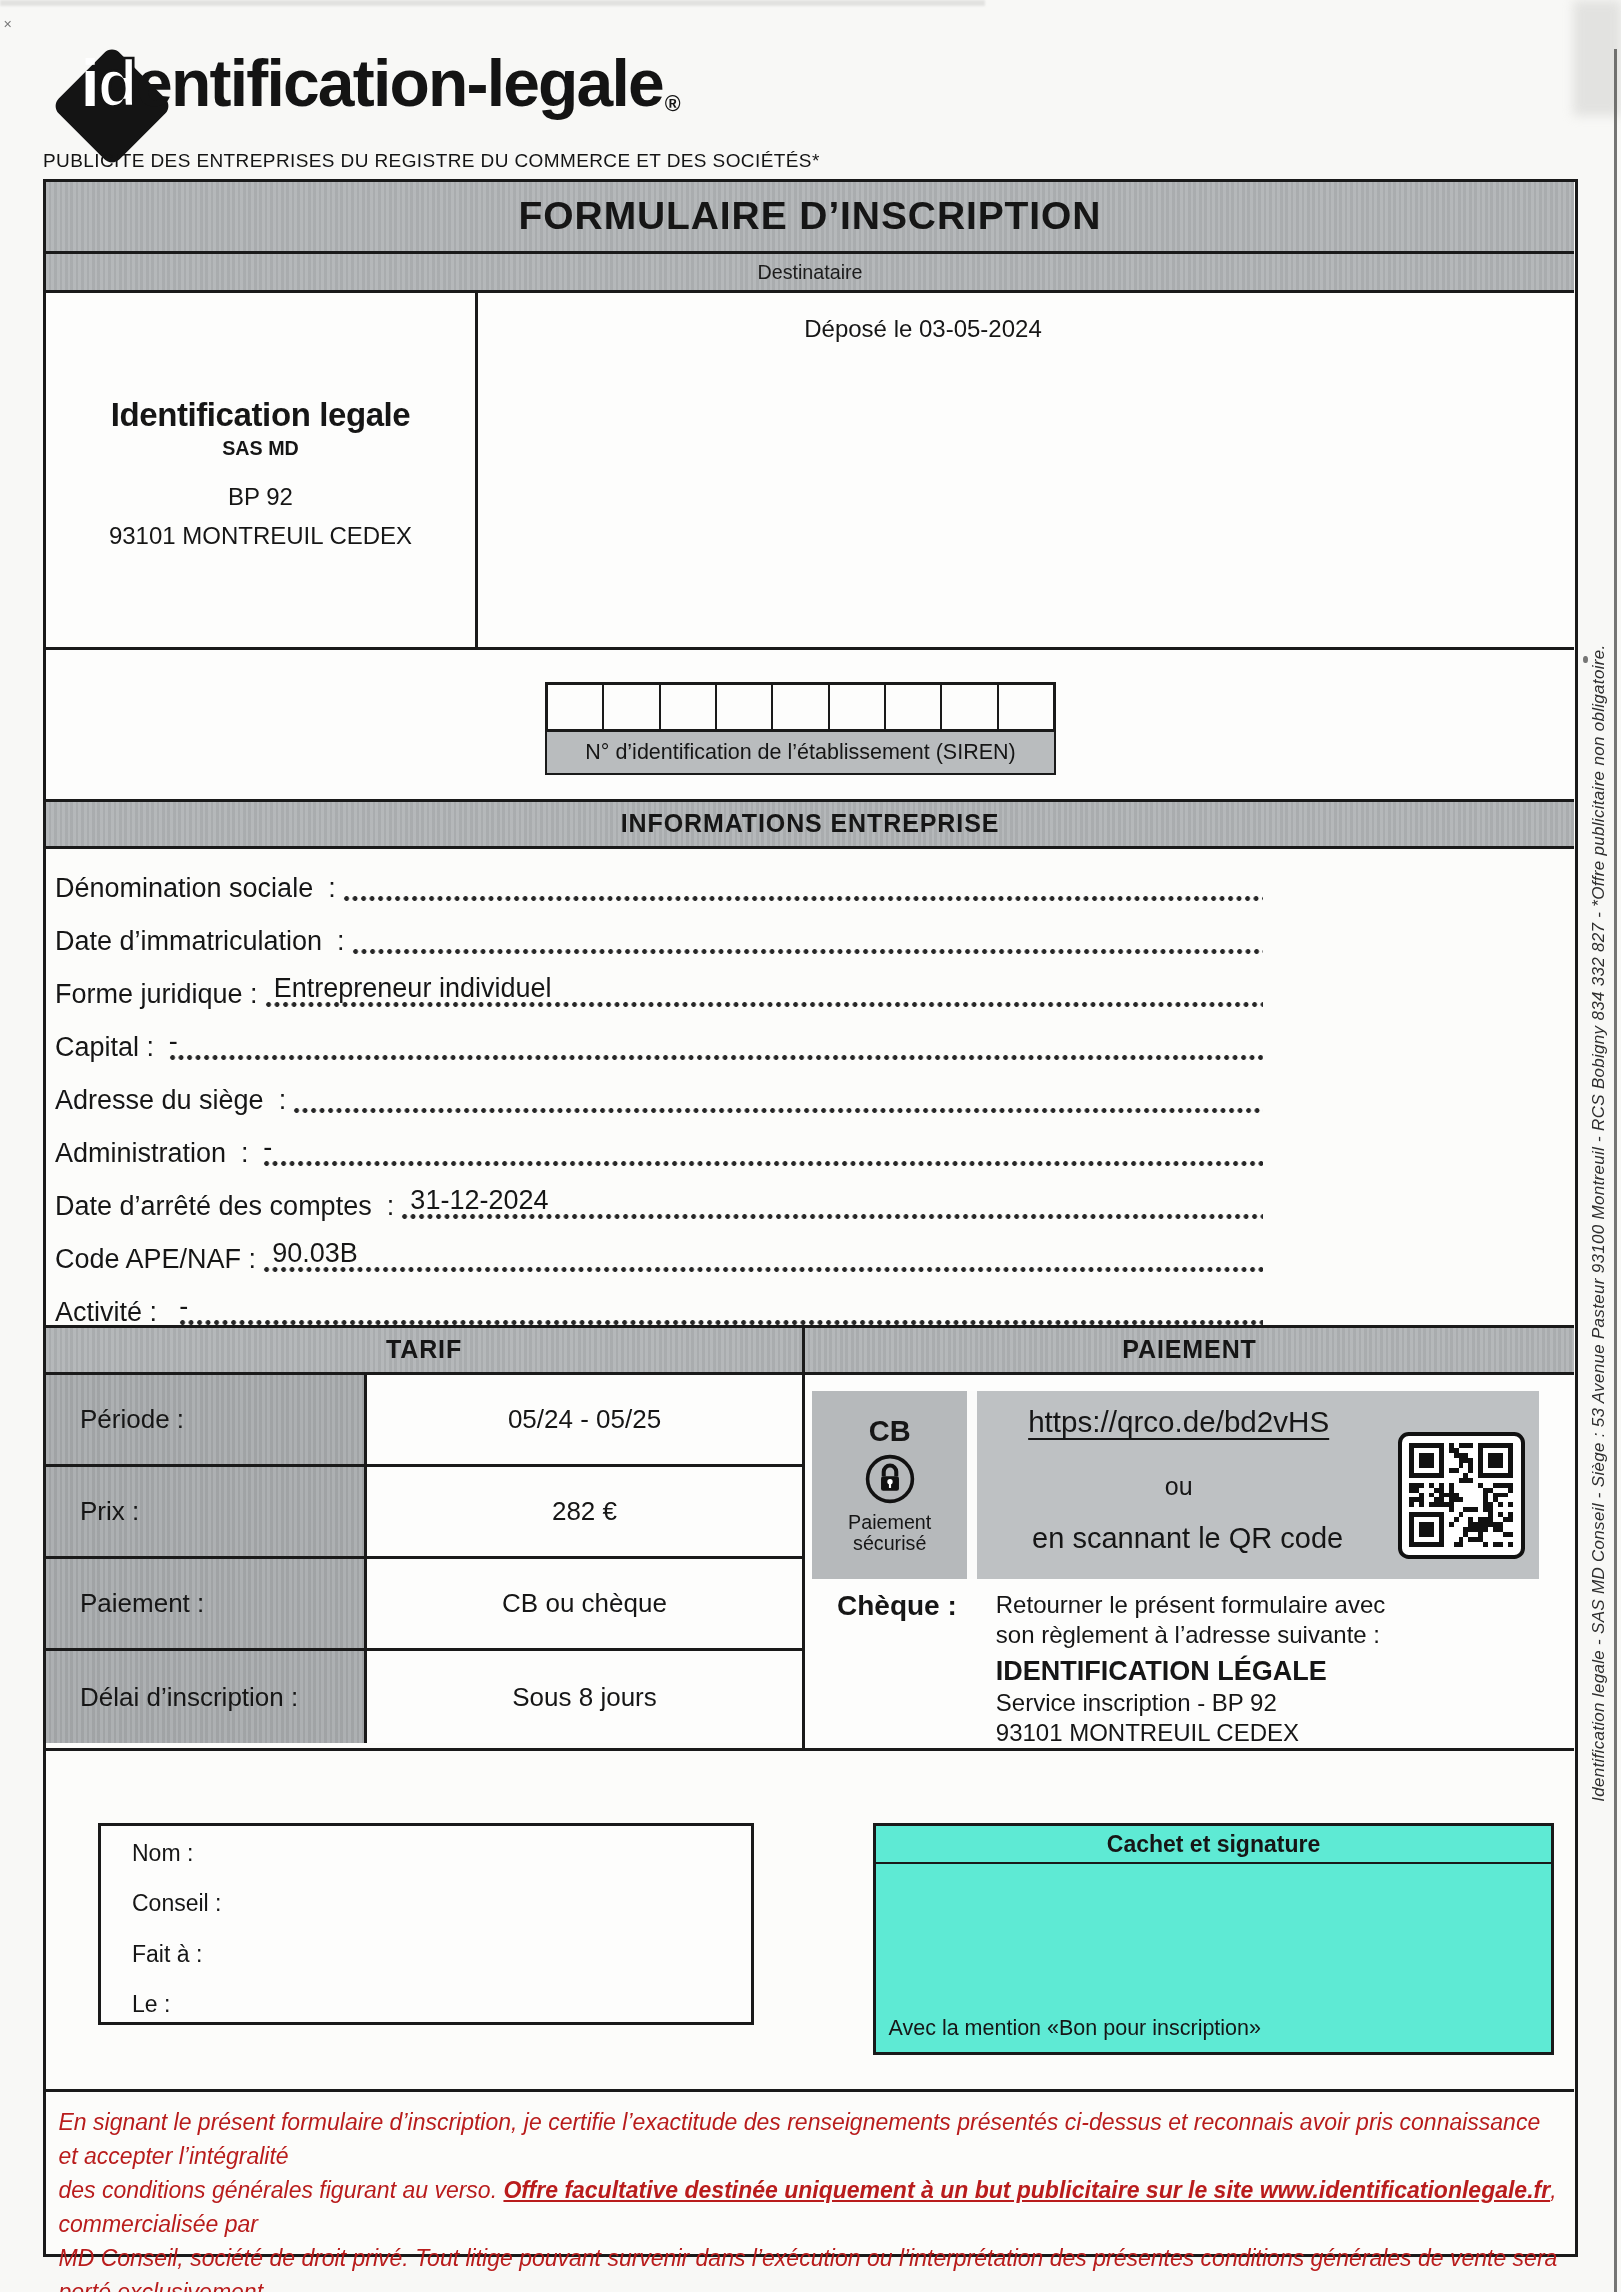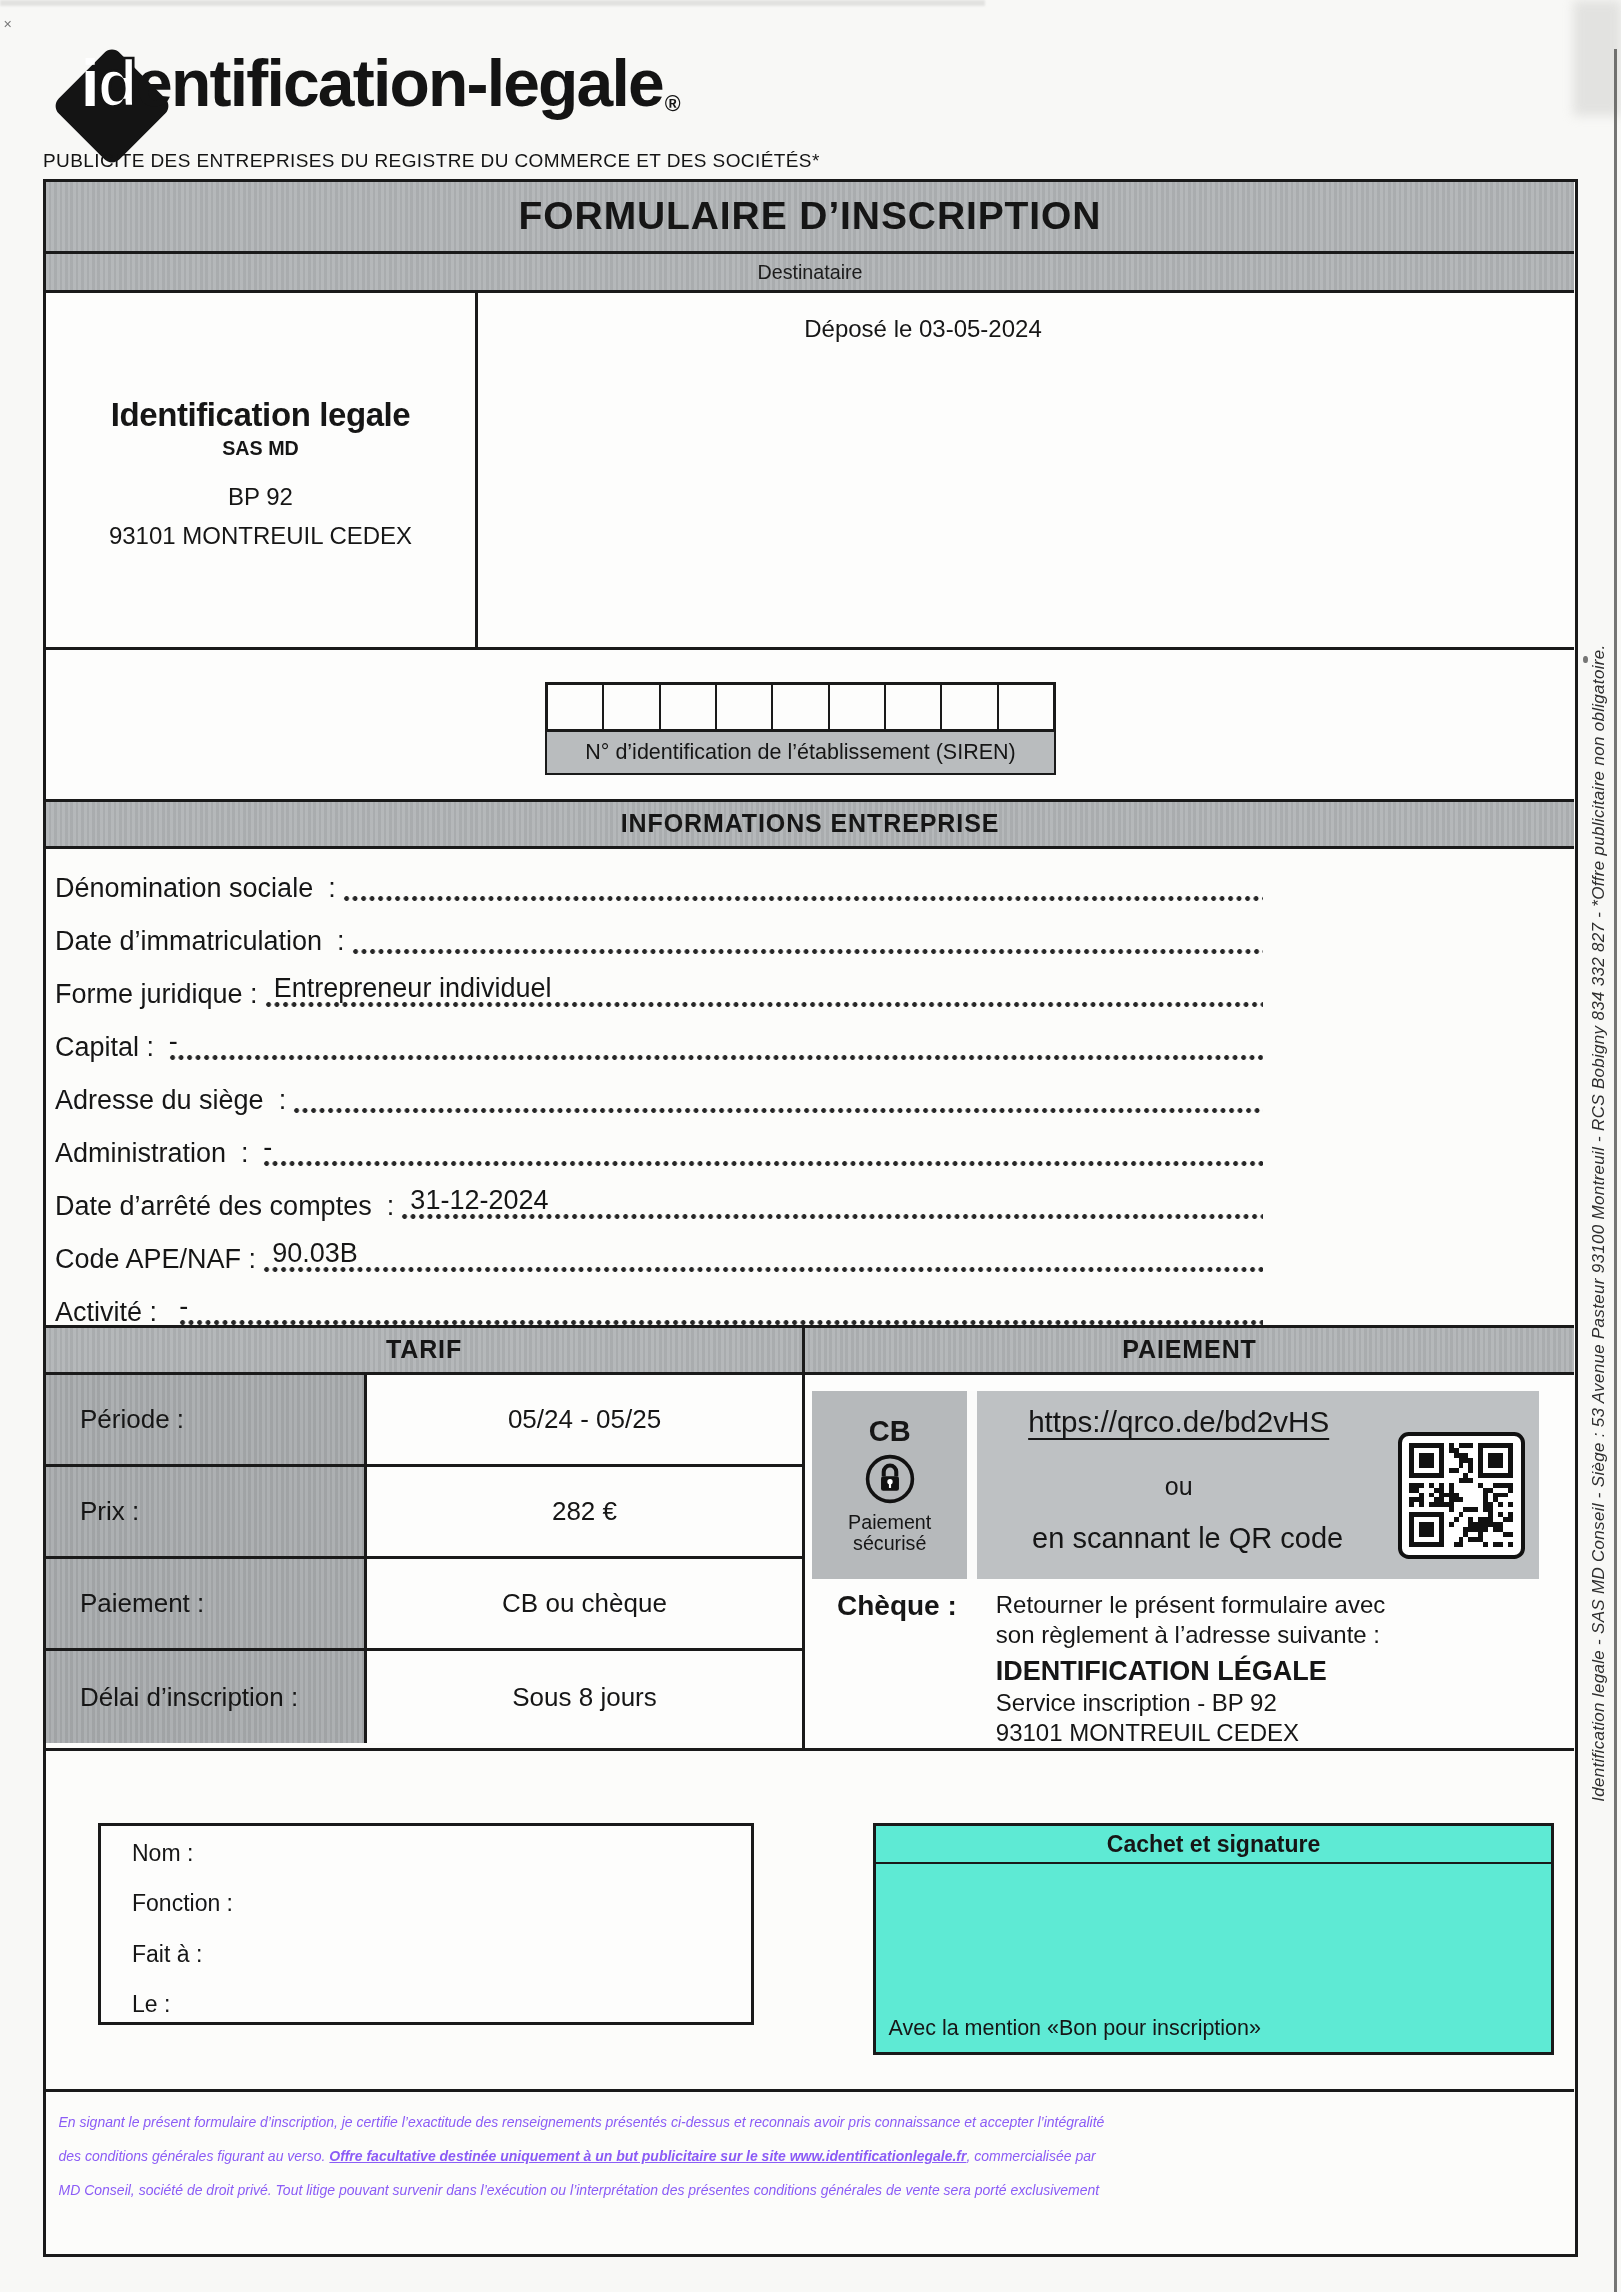--- a/index.html
+++ b/index.html
@@ -83,21 +83,21 @@
   .cheque-txt .b { font-size:27px; font-weight:bold; line-height:34px; margin-top:3.6px; }
 
   
   .sig-left { position:absolute; left:52px; top:1641px; width:656px; height:202px; border:3.6px solid #1a1a1a; background:#fdfdfc; }
   .sig-left div { position:absolute; left:31px; font-size:23px; }
   .sig-right { position:absolute; left:827px; top:1641px; width:681px; height:232px; border:3.6px solid #1a1a1a; background:#5eead4; }
   .sig-right-title { height:38px; border-bottom:2.7px solid #1a1a1a; text-align:center; font-size:23px; font-weight:bold; line-height:36px; }
   .sig-right-note { position:absolute; left:12.5px; bottom:10.7px; font-size:21.5px; }
 
   
-  .footer { position:absolute; left:0; top:1907px; width:1528px; height:164px; border-top:3.6px solid #1a1a1a; padding:12.5px 12.5px 0 12.5px; font-style:italic; font-size:14px; line-height:34px; color:#8b5cf6; }
+  .footer { position:absolute; left:0; top:1907px; width:1528px; height:164px; border-top:3.6px solid #1a1a1a; padding:12.5px 12.5px 0 12.5px; font-style:italic; font-size:23px; line-height:34px; color:#b91c1c; }
   .footer .bold-u { font-weight:bold; text-decoration:underline; }
 
   
   .side-note { position:absolute; left:1008px; top:1201px; width:1182px; height:19.7px; transform:rotate(-90deg); font-size:17px; font-style:italic; color:#2e2e2e; white-space:nowrap; letter-spacing:0.3px; }
   .blur { position:absolute; background:#b3b3b3; filter:blur(8px); border-radius:12.5px; opacity:0.85; }
   .artifact { position:absolute; pointer-events:none; }
 </style>
 </head>
 <body>
 
@@ -492,21 +492,21 @@
               <div class="n">Service inscription - BP 92</div>
               <div class="n">93101 MONTREUIL CEDEX</div>
             </div>
           </div>
         </div>
       </div>
     </div>
 
     <div class="sig-left">
       <div style="top:14.3px;">Nom :</div>
-      <div style="top:64px;">Fonction :</div>
+      <div style="top:64px;">Conseil :</div>
       <div style="top:115px;">Fait à :</div>
       <div style="top:165px;">Le :</div>
     </div>
     <div class="sig-right">
       <div class="sig-right-title">Cachet et signature</div>
       <div class="sig-right-note">Avec la mention «Bon pour inscription»</div>
     </div>
 
     <div class="footer">
       <div>En signant le présent formulaire d’inscription, je certifie l’exactitude des renseignements présentés ci-dessus et reconnais avoir pris connaissance et accepter l’intégralité</div>

